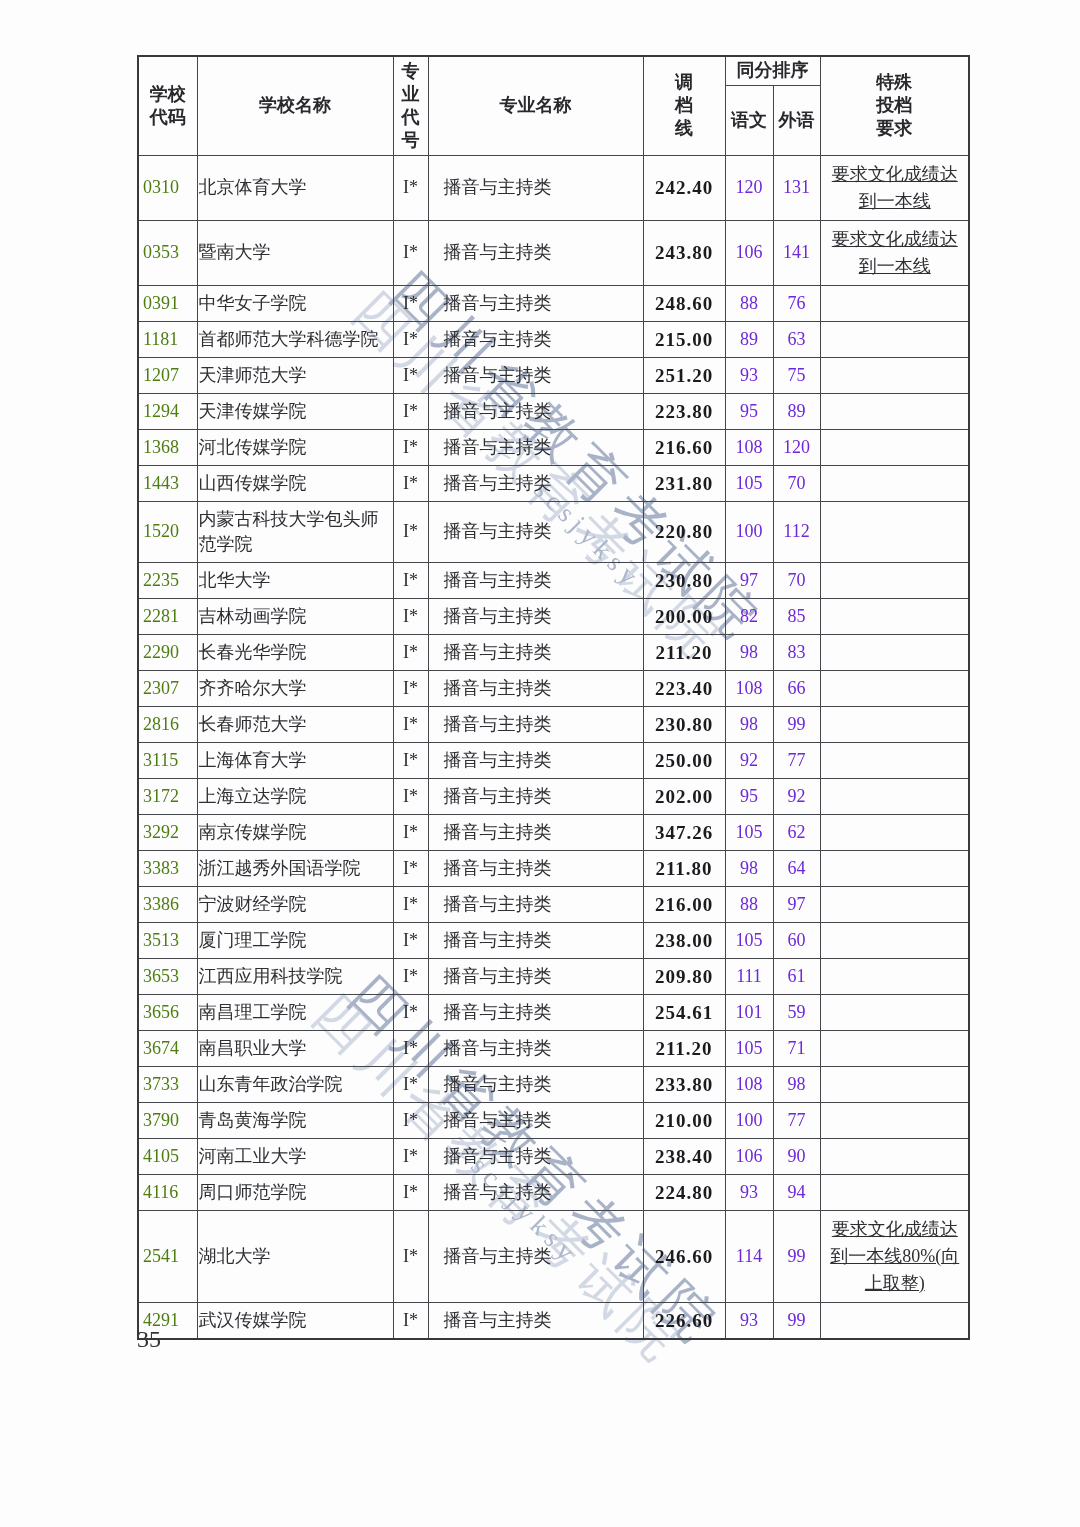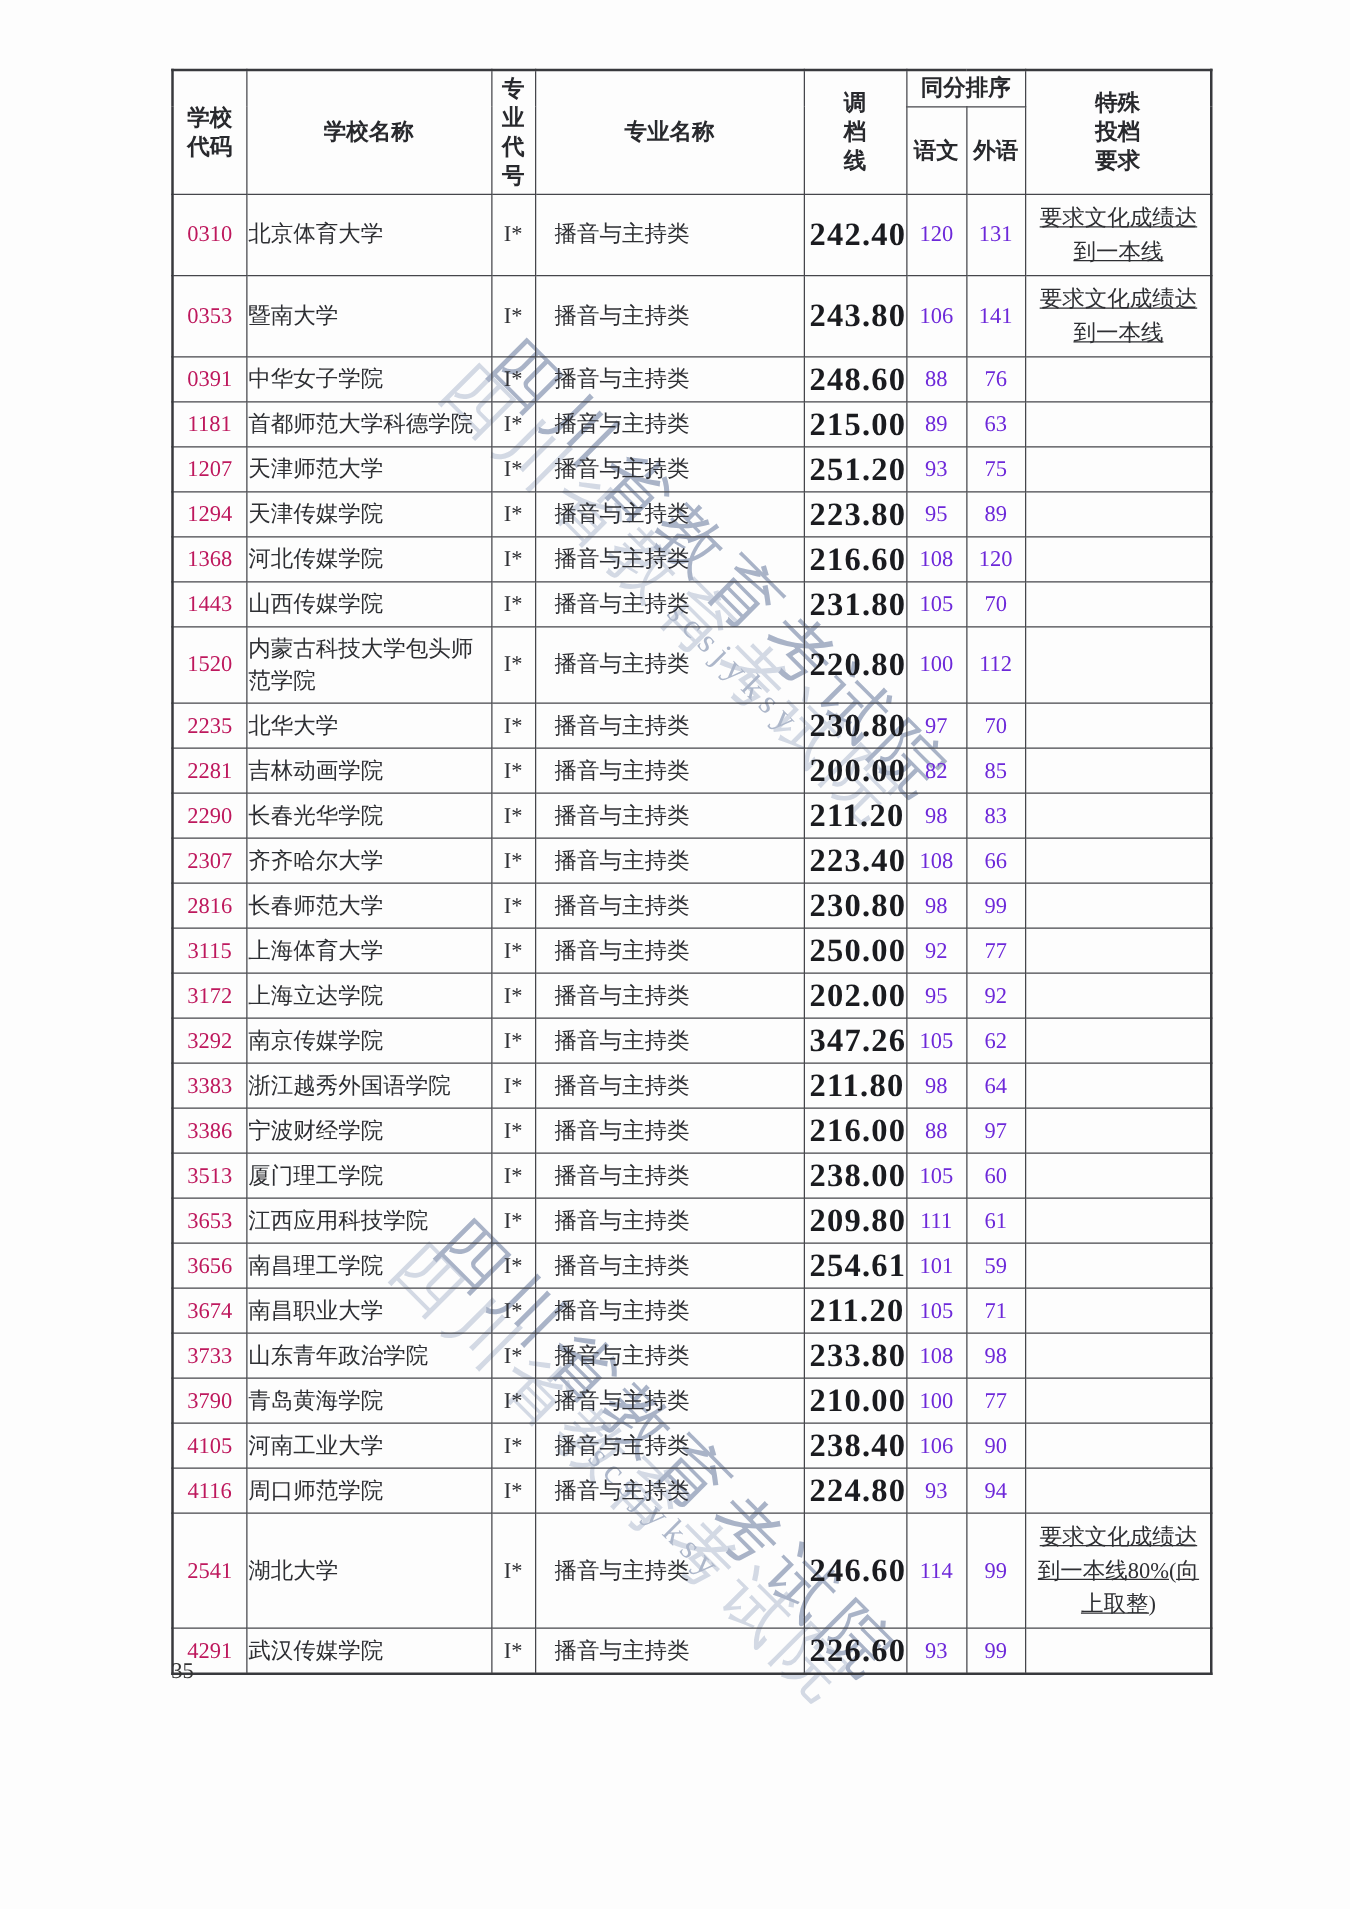--- a/index.html
+++ b/index.html
@@ -75,34 +75,34 @@
     font-weight: 600;
     color: #28292d;
     text-align: center;
     vertical-align: middle;
     white-space: pre-line;
     padding: 2px 2px;
     line-height: 23px;
   }
   tr.head-top { height: 29px; }
   tr.head-sub { height: 70px; }
-  td.c-code   { text-align: center; color: #be185d; }
+  td.c-code   { color: #4d7c0f; }
   td.c-school { text-align: left; padding-left: 1px; word-break: break-all; }
   td.c-mcode  { text-align: center; }
   td.c-major  { text-align: left; padding-left: 15px; }
-  td.c-score  { text-align: center; font-weight: bold; font-size: 26px; color: #1a1b1f; letter-spacing: 1px; }
+  td.c-score  { text-align: center; font-weight: bold; font-size: 19px; color: #1a1b1f; letter-spacing: 1px; }
   td.c-num    { text-align: center; color: #6d28d9; }
   td.c-note   { text-align: center; padding-left: 5px; line-height: 27px; word-break: break-all; text-decoration: underline; }
   .score-table tbody tr { height: 36px; }
   
   .page-number {
     position: absolute;
     left: 137px;
     top: 1326px;
-    font-size: 18px;
+    font-size: 24px;
     color: #333;
     z-index: 1;
   }
 </style>
 </head>
 <body>
 
 <div class="page">
 
   <div class="watermark-layer">

